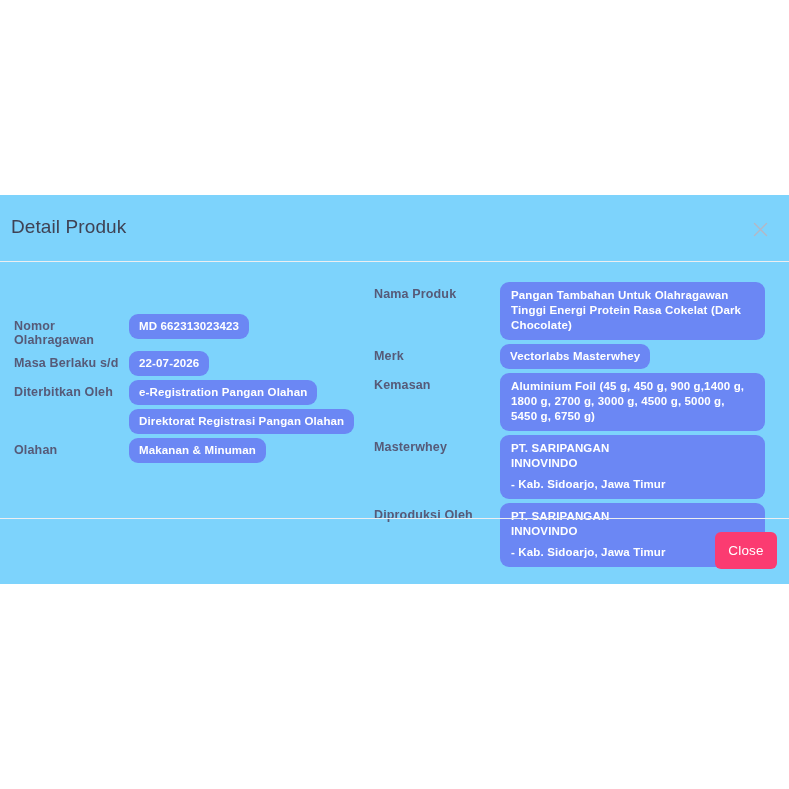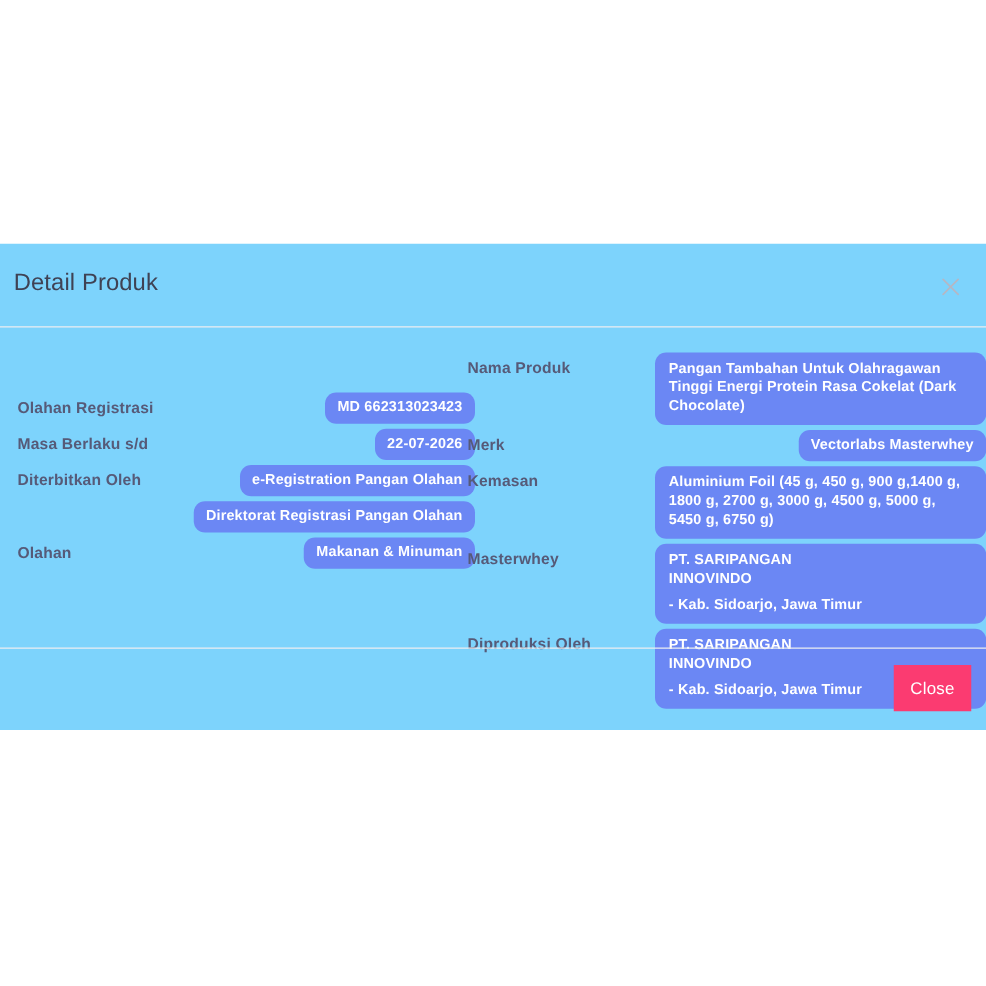--- a/index.html
+++ b/index.html
@@ -88,21 +88,21 @@
     flex: 0 0 auto;
   }
 
   .col-left .field-label  { width: 129px; padding-left: 14px; box-sizing: border-box; }
   .col-right .field-label { width: 128px; padding-left: 2px;  box-sizing: border-box; }
 
   .field-values {
     flex: 1 1 auto;
     display: flex;
     flex-direction: column;
-    align-items: flex-end;
+    align-items: flex-start;
     gap: 4px;
   }
 
   .badge {
     display: inline-block;
     background: #6b87f4;
     color: #ffffff;
     font-size: 11.5px;
     font-weight: bold;
     letter-spacing: 0.15px;
@@ -141,21 +141,21 @@
   }
 
   .close-button {
     position: absolute;
     right: 12px;
     top: 13px;
     width: 62px;
     height: 37px;
     background: #fb3b71;
     border: none;
-    border-radius: 0;
+    border-radius: 6px;
     color: #ffffff;
     font-family: "Liberation Sans", sans-serif;
     font-size: 13.5px;
     font-weight: 400;
     letter-spacing: 0.2px;
     cursor: pointer;
   }
 </style>
 </head>
 <body>
@@ -171,21 +171,21 @@
           <path d="M1.5 1.5 L13.5 13.5 M13.5 1.5 L1.5 13.5" stroke="#b5b7c4" stroke-width="1.4" stroke-linecap="round" fill="none"></path>
         </svg>
       </div>
     </div>
 
     <div class="modal-body">
 
       <div class="col col-left">
 
         <div class="field">
-          <div class="field-label">Olahan Registrasi</div>
+          <div class="field-label">Nomor Olahragawan</div>
           <div class="field-values">
             <span class="badge">MD 662313023423</span>
           </div>
         </div>
 
         <div class="field">
           <div class="field-label">Masa Berlaku s/d</div>
           <div class="field-values">
             <span class="badge">22-07-2026</span>
           </div>

